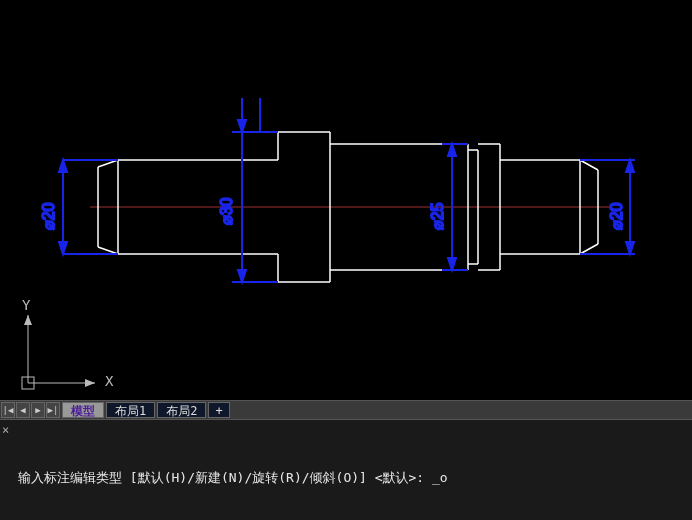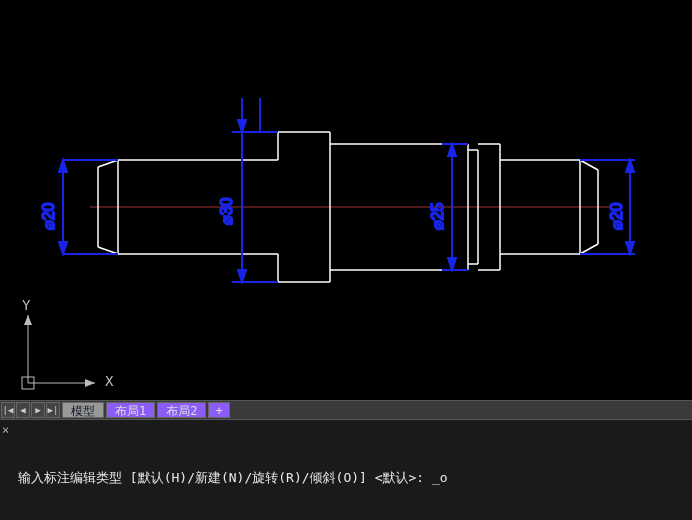--- a/index.html
+++ b/index.html
@@ -57,30 +57,30 @@
   display: flex;
   align-items: center;
   justify-content: center;
   font-size: 9px;
   color: #ccc;
 }
 .tab {
   padding: 0 8px;
   height: 16px;
   line-height: 16px;
-  background: #8b5cf6;
+  background: #0f172a;
   border: 1px solid #666;
   margin-left: 2px;
   font-size: 12px;
   color: #ddd;
 }
 .tab.active {
   background: #999;
-  color: #0f172a;
-  font-weight: normal;
+  color: #4c1d95;
+  font-weight: bold;
 }
 .tab.add {
   padding: 0 6px;
 }
 .cmdline {
   position: absolute;
   top: 420px;
   left: 0;
   width: 692px;
   height: 100px;

